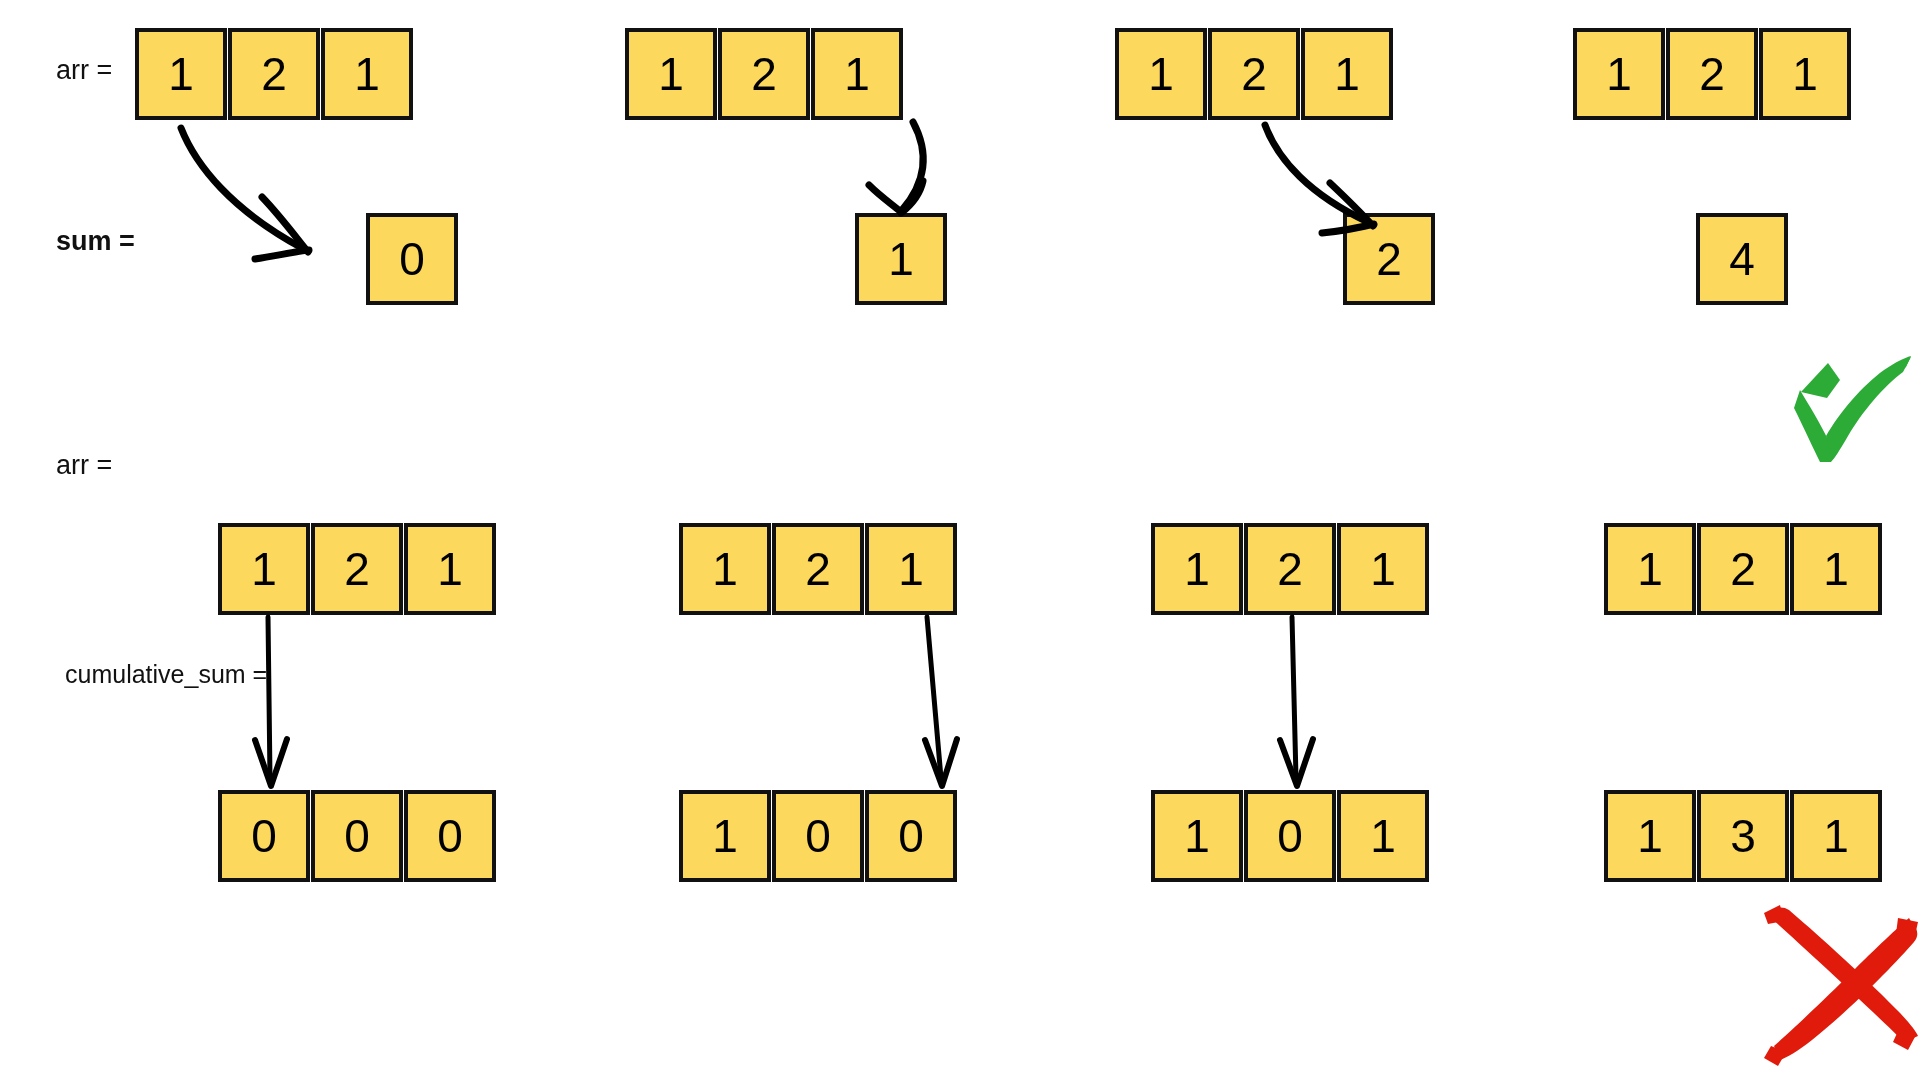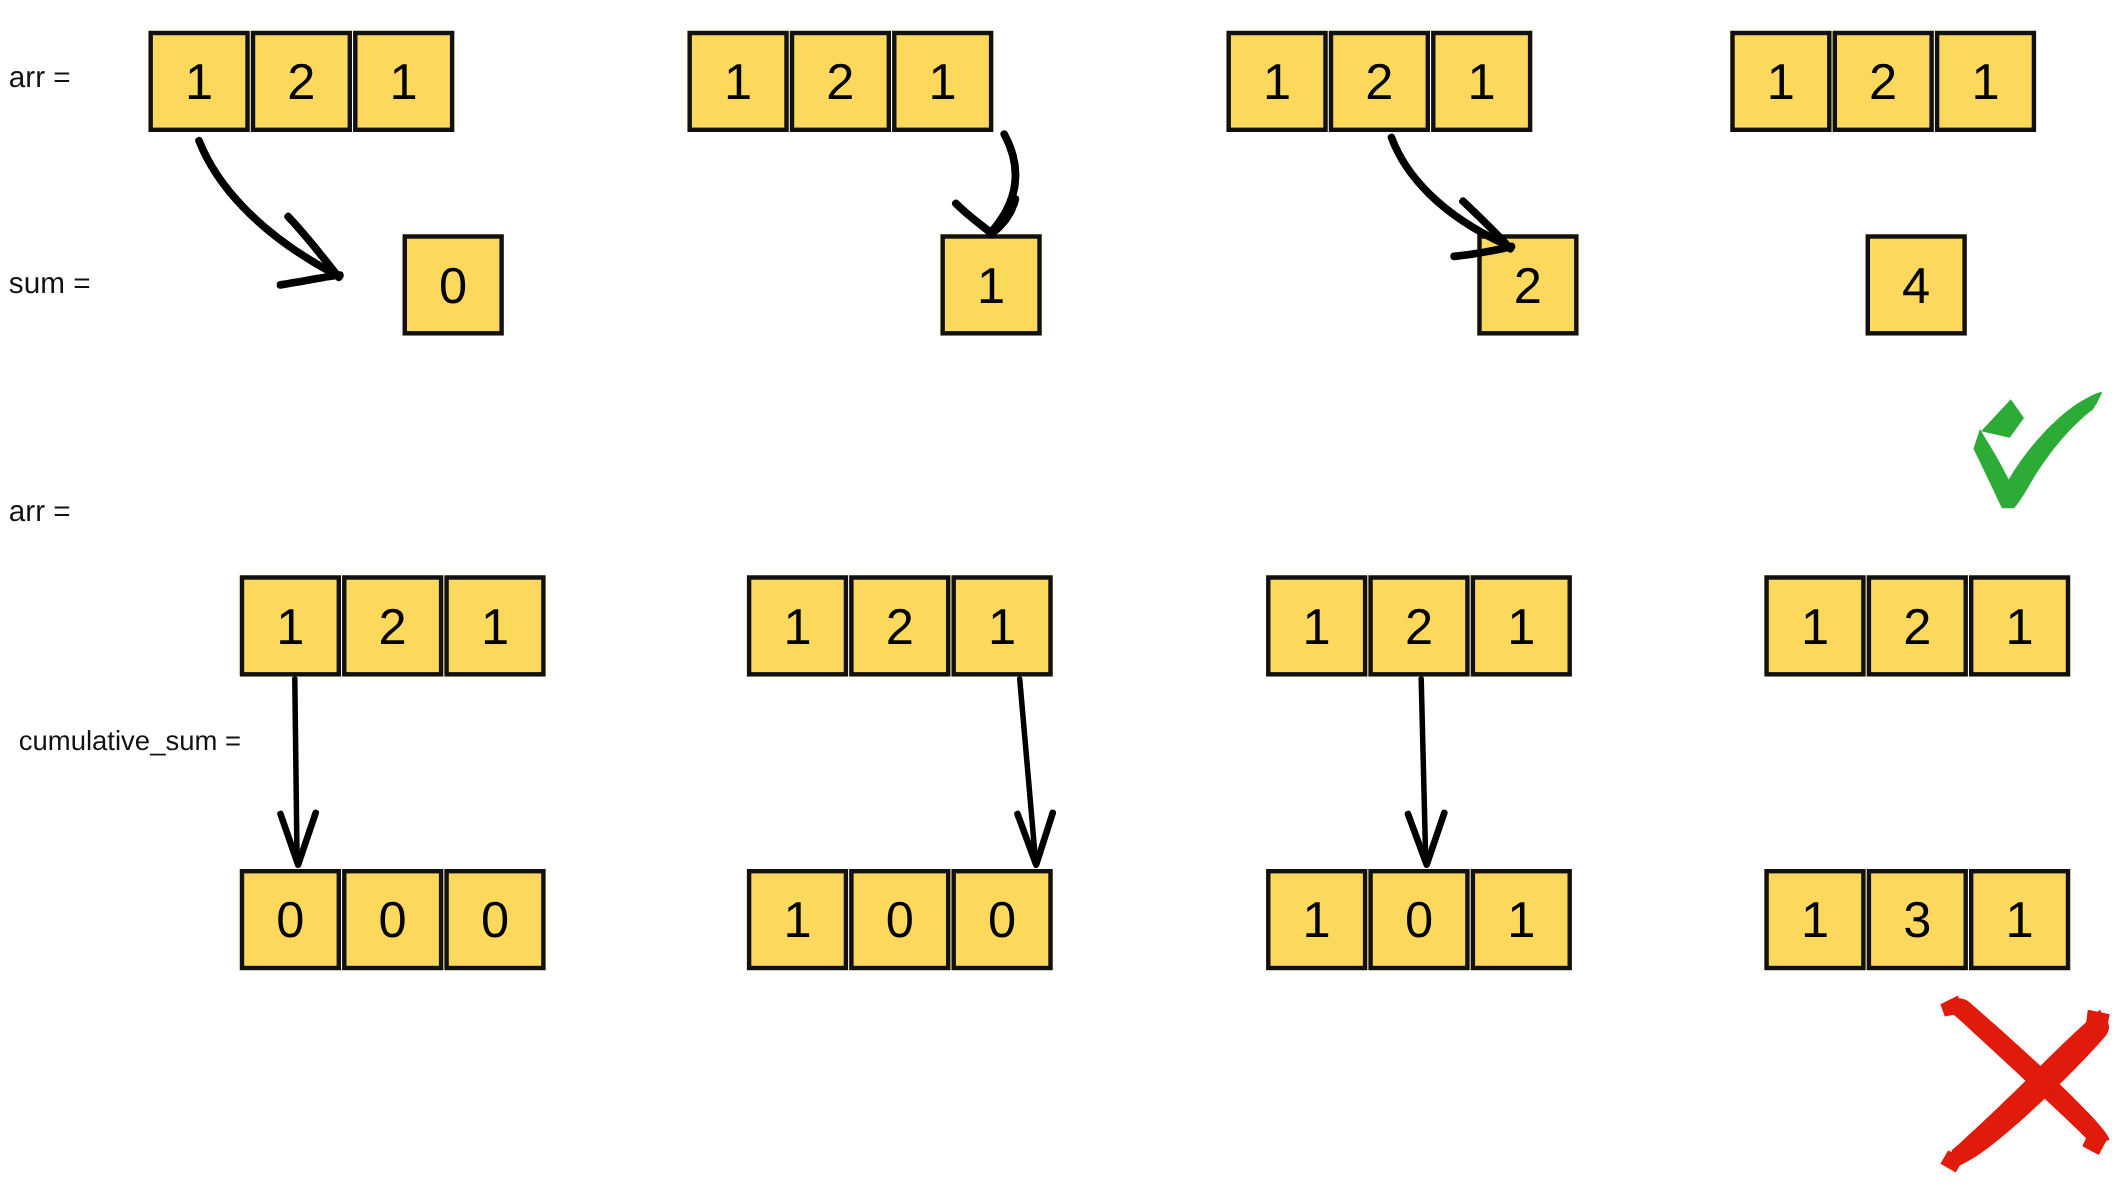--- a/index.html
+++ b/index.html
@@ -24,23 +24,24 @@
   }
 
   
   .row-label {
     position: absolute;
     font-family: "Liberation Sans", sans-serif;
     font-size: 27px;
     color: #111111;
     white-space: nowrap;
     line-height: 1;
+    margin-left: 48px;
   }
   .lbl-arr-top   { left: 8px;  top: 57px; }
-  .lbl-sum-top   { left: 8px;  top: 244px; }
+  .lbl-sum-top   { left: 8px;  top: 228px; font-weight: bold; }
   .lbl-arr-bot   { left: 8px;  top: 452px; }
   .lbl-cum-bot   { left: 17px;  top: 662px; font-size: 25px; }
 
   
   .arr-strip {
     position: absolute;
     display: flex;
     flex-direction: row;
   }
   .cell {

